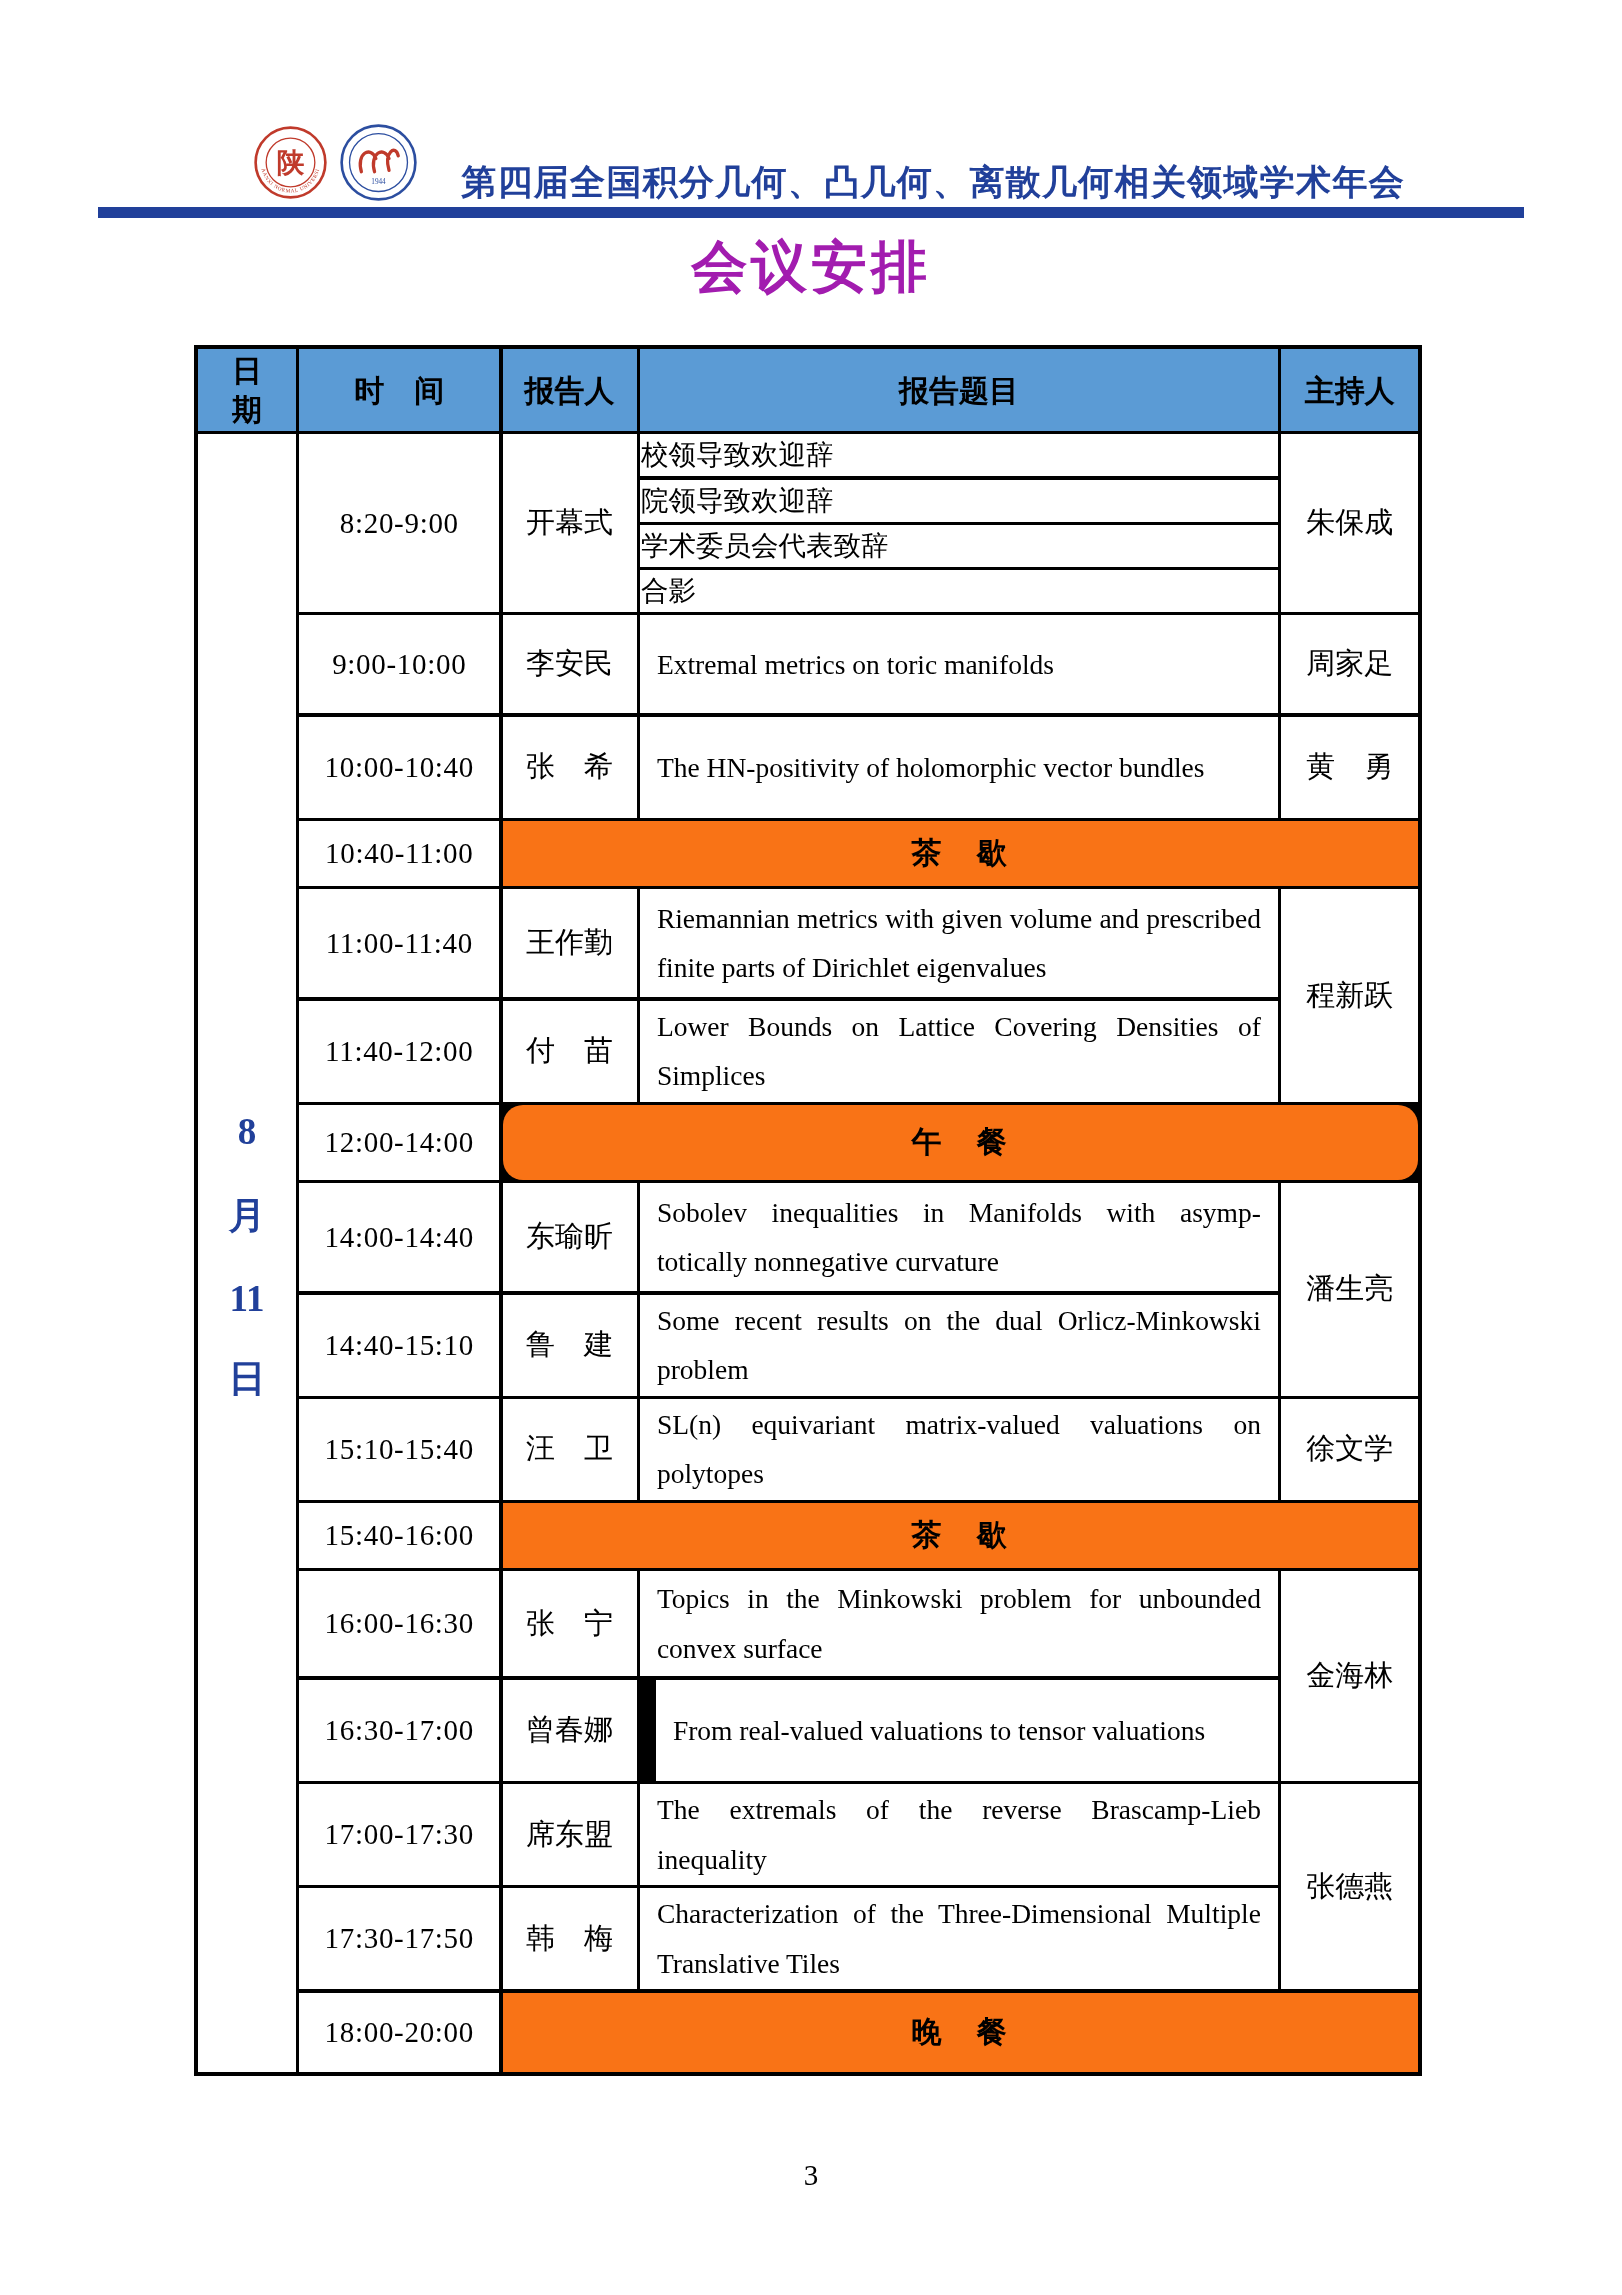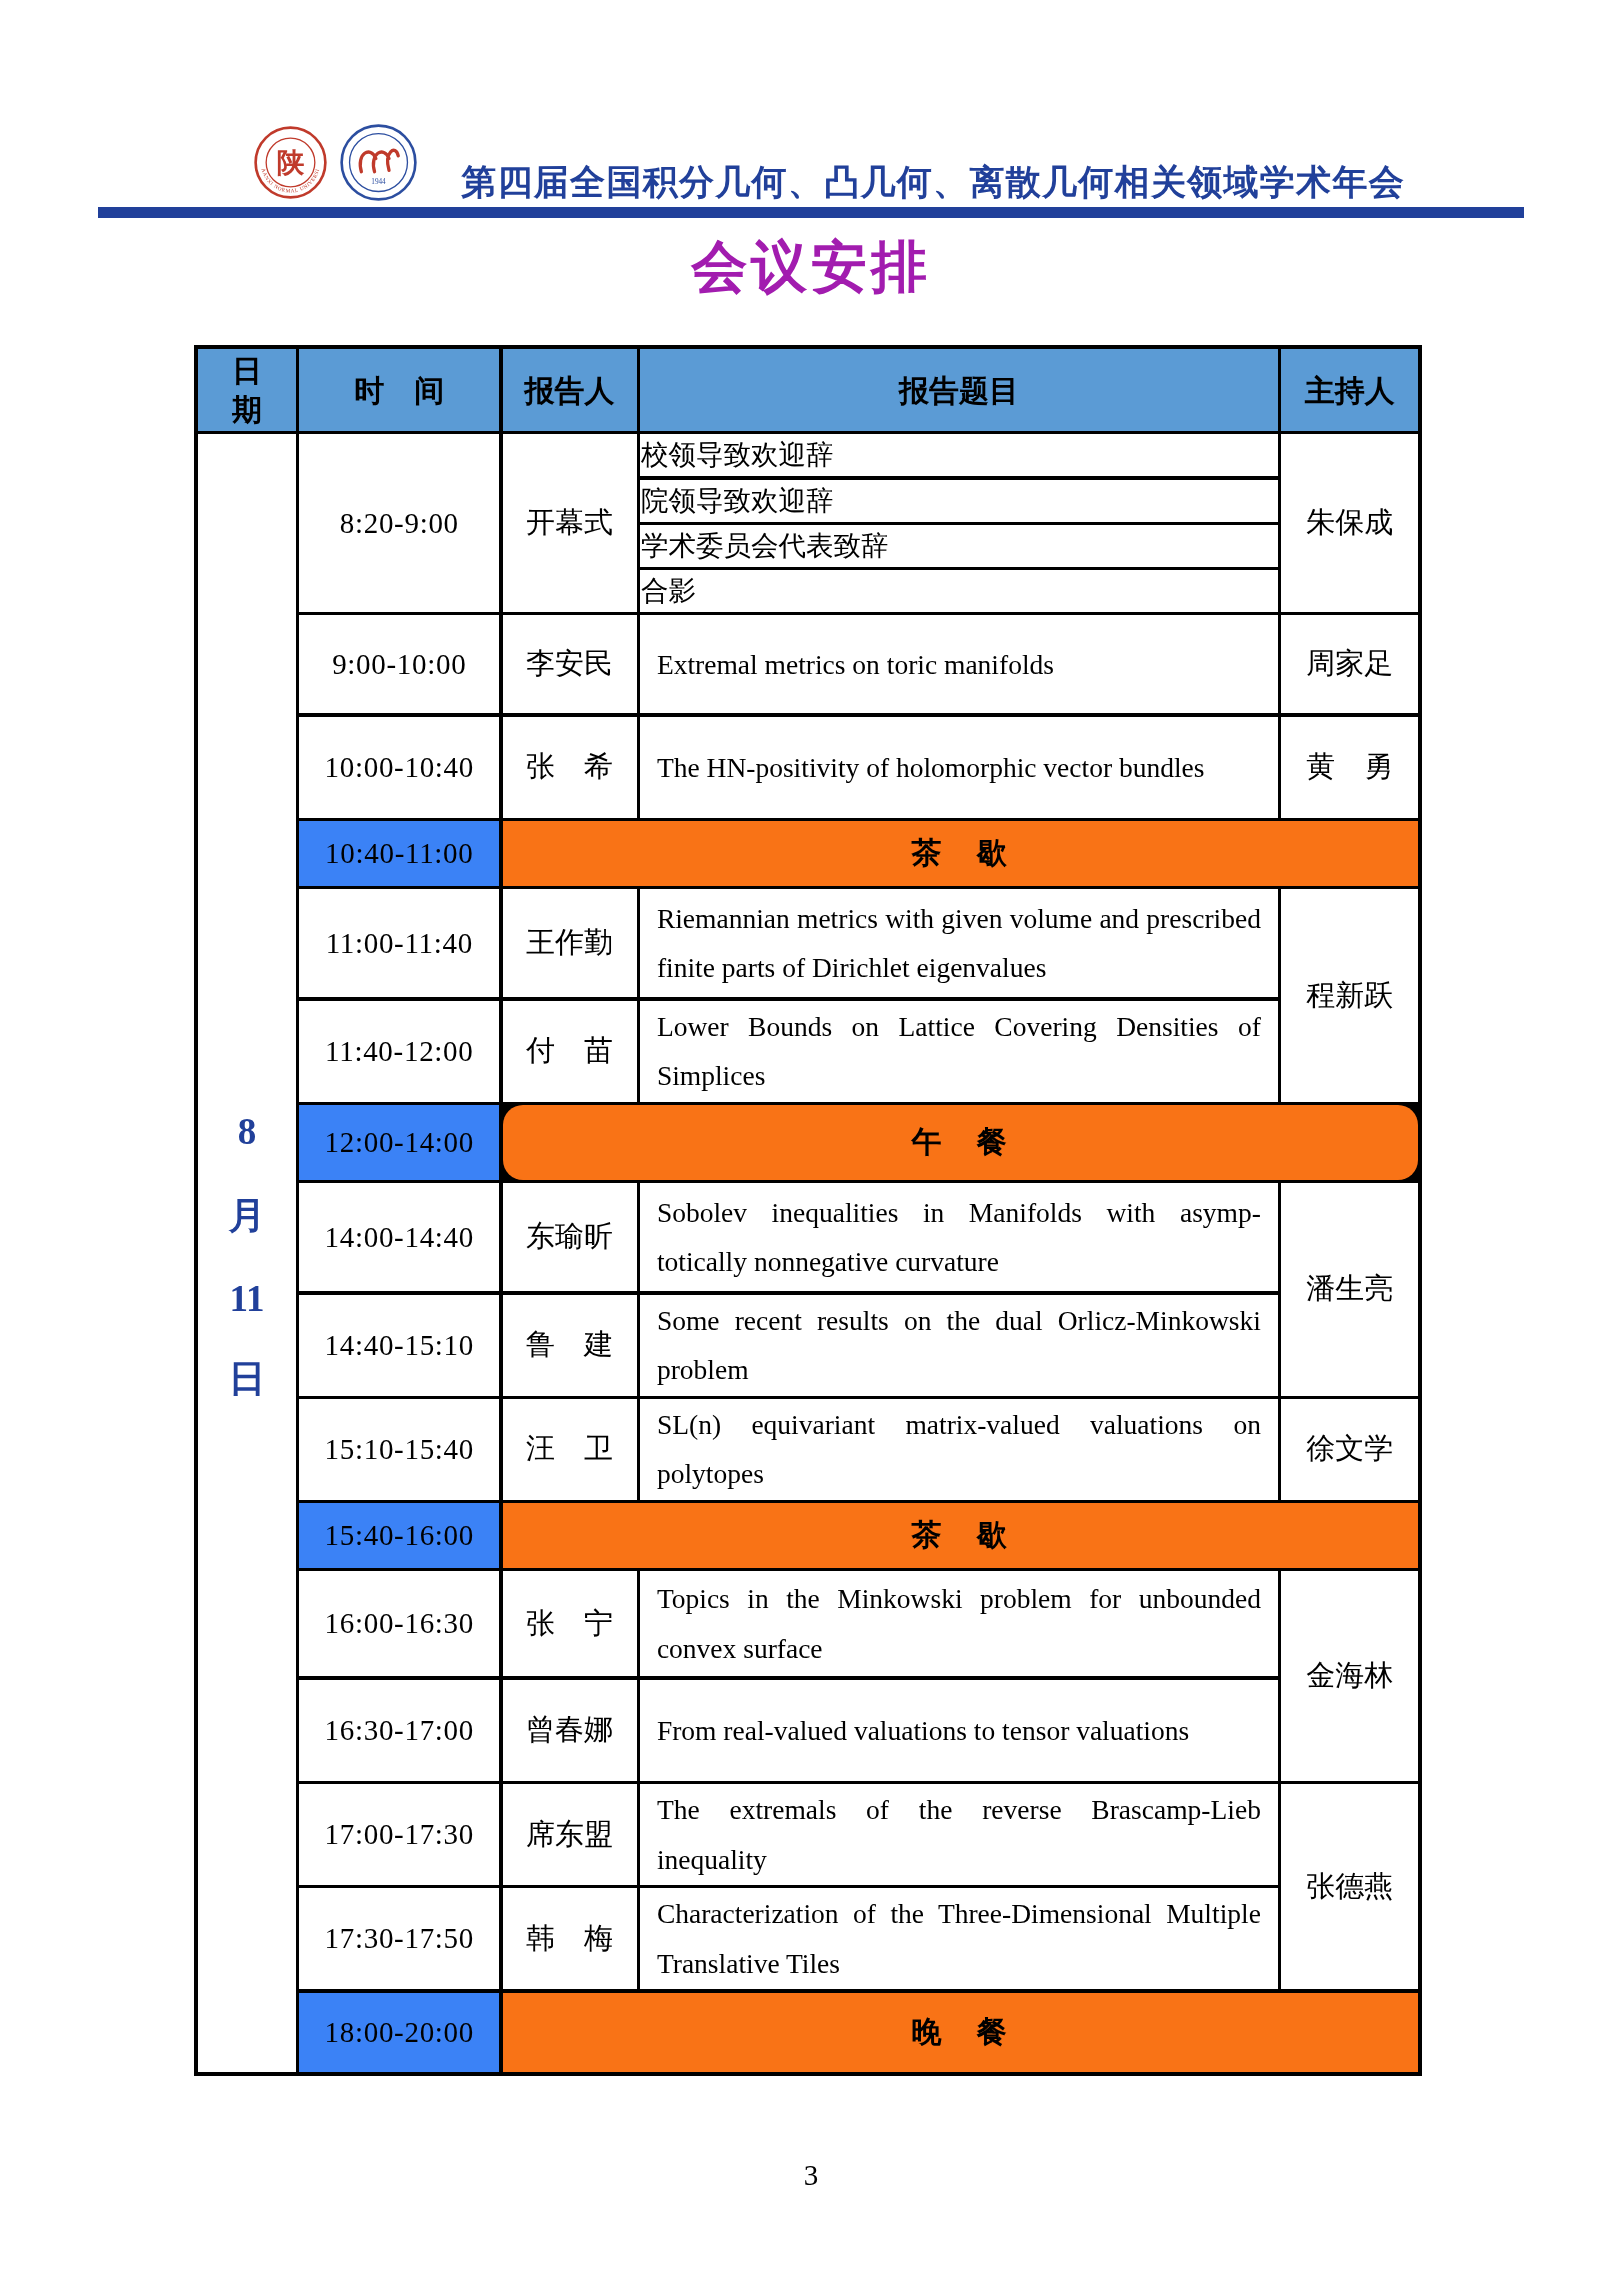--- a/index.html
+++ b/index.html
@@ -55,21 +55,21 @@
   .ttl{
     justify-content:flex-start;
     padding:0 17px;
     font-size:27.5px;line-height:1.8;
   }
   .ttl > span{display:block;width:100%;text-align:justify;}
   .item{
     justify-content:flex-start;padding:0 1px;
     font-size:27.5px;
   }
-  .brk-time{background:#3b82f6;}
+  .brk-time{background:#ffffff;}
   .brk{
     background:#f97316;
     font-family:"Liberation Sans","DejaVu Sans",sans-serif;
     font-weight:bold;font-size:30px;letter-spacing:2.6px;
   }
   .datecell{position:relative;}
   .datechar{
     position:absolute;left:0;width:100%;height:46px;
     display:flex;align-items:center;justify-content:center;
     color:#21409A;font-weight:bold;font-size:37px;
@@ -195,21 +195,21 @@
 
     <div class="c time" style="grid-column:2;grid-row:16;">16:00-16:30</div>
     <div class="c name" style="grid-column:3;grid-row:16;">张　宁</div>
     <div class="c ttl" style="grid-column:4;grid-row:16;">
         <span>Topics in the Minkowski problem for unbounded convex surface</span>
       </div>
     <div class="c host" style="grid-column:5;grid-row:16/18;">金海林</div>
 
     <div class="c time" style="grid-column:2;grid-row:17;">16:30-17:00</div>
     <div class="c name" style="grid-column:3;grid-row:17;">曾春娜</div>
-    <div class="c ttl" style="grid-column:4;grid-row:17;">
+    <div class="c ttl" style="grid-column:4;grid-row:17;margin-left:16px;">
         <span>From real-valued valuations to tensor valuations</span>
       </div>
 
     <div class="c time" style="grid-column:2;grid-row:18;">17:00-17:30</div>
     <div class="c name" style="grid-column:3;grid-row:18;">席东盟</div>
     <div class="c ttl" style="grid-column:4;grid-row:18;">
         <span>The extremals of the reverse Brascamp-Lieb inequality</span>
       </div>
     <div class="c host" style="grid-column:5;grid-row:18/20;">张德燕</div>
 

